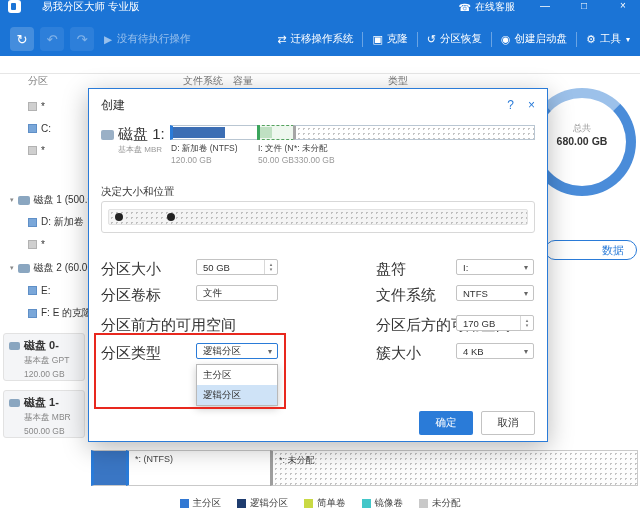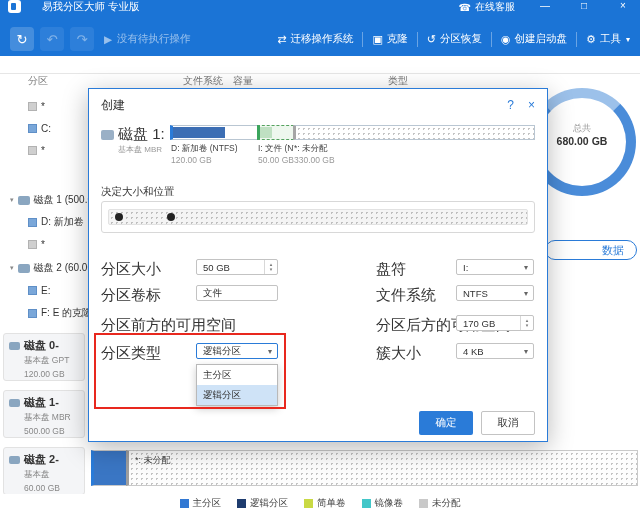--- a/index.html
+++ b/index.html
@@ -232,31 +232,26 @@
     <div class="dc-size">120.00 GB</div>
   </div>
   <div class="disk-card" style="top:390px">
     <div class="dc-line1">
       <span class="dc-ic"></span>
       <span>磁盘 1-</span>
     </div>
     <div class="dc-desc">基本盘 MBR</div>
     <div class="dc-size">500.00 GB</div>
   </div>
-  <div class="disk-card" style="top:447px">
-    <div class="dc-line1">
-      <span class="dc-ic"></span>
-      <span>磁盘 2-</span>
-    </div>
-    <div class="dc-desc">基本盘</div>
-    <div class="dc-size">60.00 GB</div>
-  </div>
 
   <div class="bars">
     <div class="bar-seg selected" style="width:36px"></div>
+    <div class="bar-seg primary" style="width:145px">
+      <span>*:  (NTFS)</span>
+    </div>
     <div class="bar-seg unalloc" style="flex:1">
       <span>*: 未分配</span>
     </div>
   </div>
 
   <div class="legend">
     <span class="lg-item">
       <span class="lg-sq lg0"></span>
       <span>主分区</span>
     </span>

